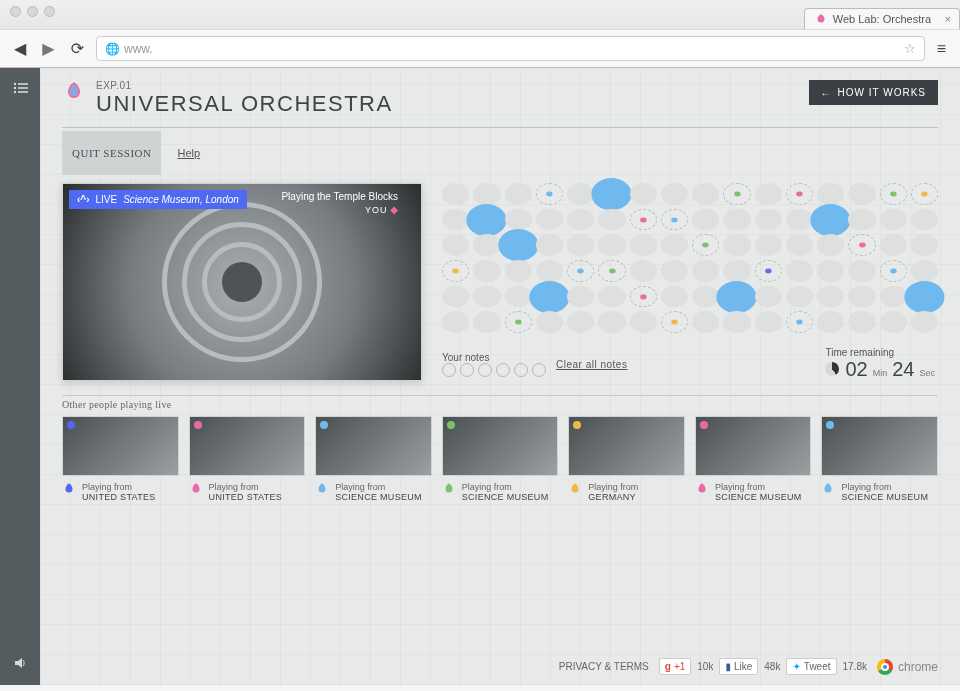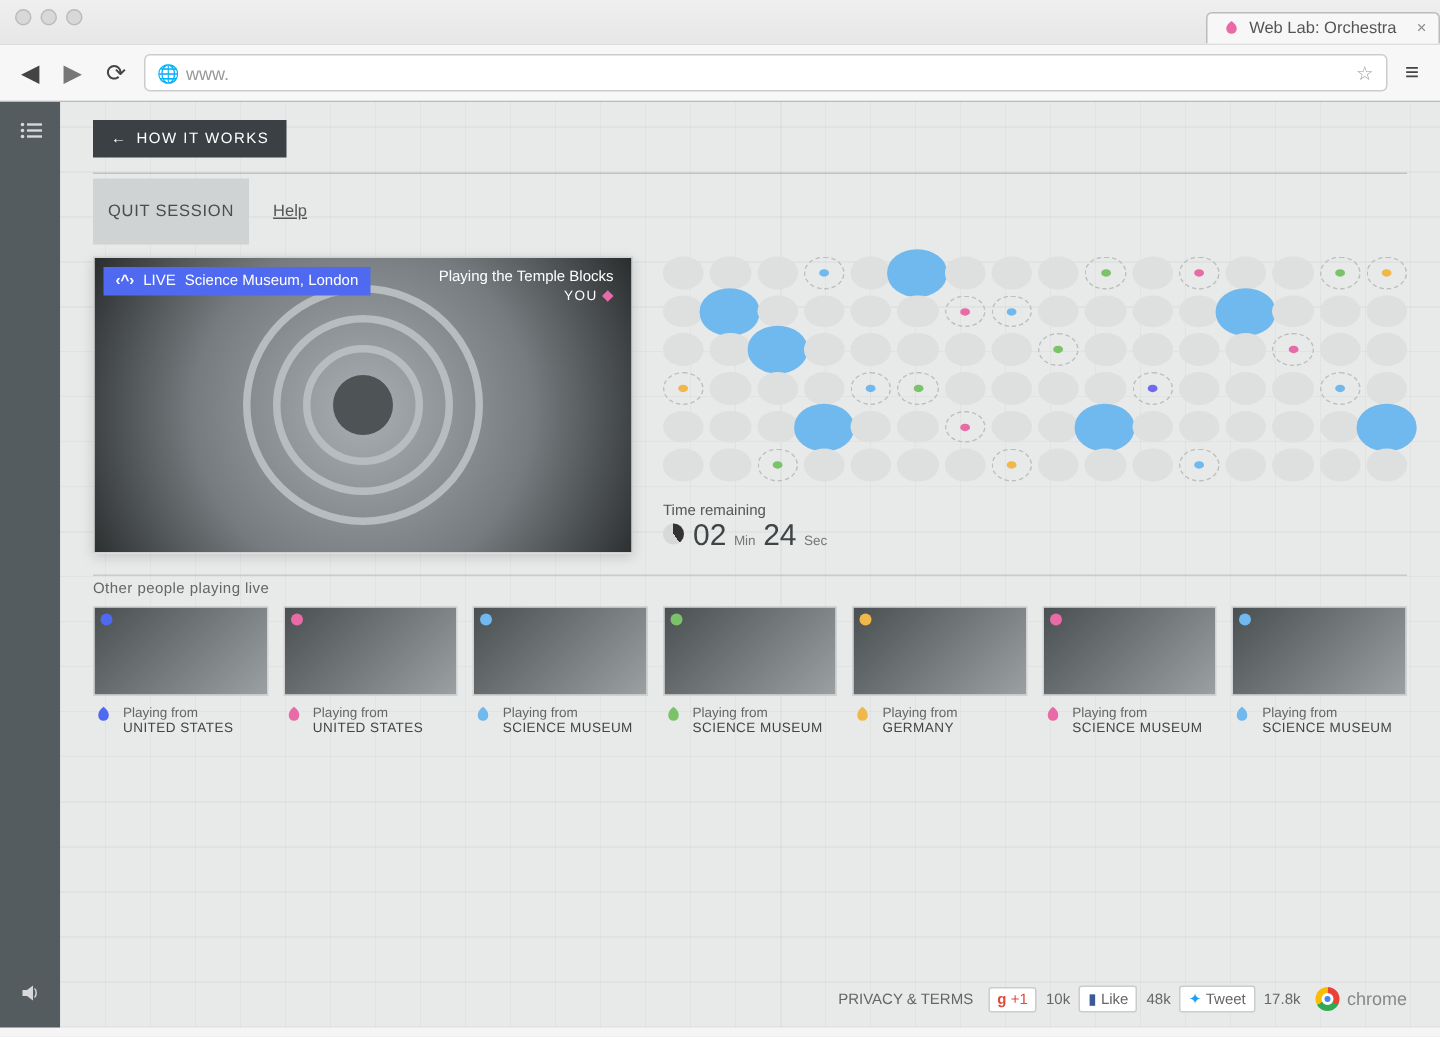--- a/index.html
+++ b/index.html
@@ -30,29 +30,29 @@
   repeating-linear-gradient(90deg, rgba(0,0,0,0.03) 0 1px, transparent 1px 30px),
   #e8e9e9; }
 .header { display: flex; justify-content: space-between; align-items: flex-start; }
 .title-block { display: flex; gap: 10px; align-items: flex-start; }
 .logo { width: 24px; height: 24px; }
 .exp-label { font-size: 10px; color: #6b6e6f; letter-spacing: 0.5px; }
 .page-title { font-size: 22px; font-weight: 300; color: #3f4446; letter-spacing: 1.5px; }
 .how-works { background: #3a4043; color: #fff; font-size: 10px; letter-spacing: 1px; padding: 7px 12px; display: flex; align-items: center; gap: 6px; cursor: pointer; }
 
 .session-bar { margin-top: 10px; border-top: 1px solid #bfc2c3; padding-top: 3px; display: flex; gap: 16px; align-items: center; font-size: 11px; }
-.quit { background: #d0d3d4; padding: 16px 10px; color: #4a4d4e; letter-spacing: 0.5px; cursor: pointer; }
+.quit { background: #d0d3d4; padding: 16px 10px; color: #4a4d4e; letter-spacing: 0.5px; cursor: pointer; font-family: Liberation Serif, serif; }
 .help { color: #555; text-decoration: underline; cursor: pointer; }
 
 .stage { display: flex; gap: 20px; margin-top: 8px; }
 .video-panel { width: 360px; height: 198px; background: radial-gradient(circle at 50% 52%, #a8aeb1 0%, #757b7e 55%, #2a2d2e 100%); position: relative; border: 1px solid #cfd1d2; box-shadow: 0 2px 8px rgba(0,0,0,0.15); overflow: hidden; }
 .live-badge { position: absolute; top: 6px; left: 6px; background: #4f6af0; color: #fff; font-size: 10px; padding: 4px 8px; display: flex; align-items: center; gap: 6px; }
 .live-badge .dot { font-weight: bold; }
-.live-loc { font-weight: 300; }
-.playing-tag { position: absolute; top: 6px; right: 12px; color: #fff; font-size: 10px; text-align: right; line-height: 1.3; }
+.live-loc { font-style: italic; font-weight: 300; }
+.playing-tag { position: absolute; top: 6px; right: 23px; color: #fff; font-size: 10px; text-align: right; line-height: 1.3; }
 .you-pin { color: #fff; font-size: 9px; letter-spacing: 1px; }
 .mechanism { position: absolute; inset: 0; display: flex; align-items: center; justify-content: center; }
 .ring { position: absolute; border: 5px solid #b7bcbf; border-radius: 50%; }
 
 .sequencer { flex: 1; }
 .seq-grid { display: grid; grid-template-columns: repeat(16, 1fr); grid-template-rows: repeat(6, 1fr); gap: 4px; height: 150px; }
 .cell { border-radius: 50%; background: #dedfdf; position: relative; }
 .cell.dashed { background: transparent; border: 1px dashed #bcbfbf; }
 .note { width: 100%; height: 100%; border-radius: 50%; }
 .note.big { transform: scale(1.6); }
@@ -62,21 +62,21 @@
 .your-notes { display: flex; align-items: center; gap: 10px; }
 .note-slots { display: flex; gap: 4px; }
 .slot { width: 14px; height: 14px; border: 1px solid #b6b8b8; border-radius: 50%; }
 .clear { text-decoration: underline; cursor: pointer; letter-spacing: 0.5px; }
 .timer { text-align: left; }
 .timer .big-num { font-size: 20px; color: #3f4446; font-weight: 300; }
 .timer .unit { font-size: 9px; color: #777; margin: 0 3px; }
 .timer-row { display:flex; align-items:baseline; gap:2px; }
 .moon-icon { width:14px; height:14px; border-radius:50%; background: conic-gradient(#333 0 40%, #d8d8d8 40% 100%); display:inline-block; margin-right:4px; vertical-align:middle;}
 
-.other-label { font-size: 10px; color: #666; margin-top: 14px; border-top: 1px solid #c8cacb; padding-top: 3px; letter-spacing: 0.3px; }
+.other-label { font-size: 10px; color: #666; margin-top: 14px; border-top: 1px solid #c8cacb; padding-top: 3px; letter-spacing: 0.3px; font-family: Liberation Serif, serif; }
 .thumbs { display: flex; gap: 10px; margin-top: 6px; }
 .thumb { flex: 1; }
 .thumb-img { height: 60px; background: linear-gradient(135deg,#4a4f52,#9ba0a3); position: relative; border:1px solid #d0d2d3;}
 .thumb-dot { position:absolute; top:4px; left:4px; width:8px; height:8px; border-radius:50%; }
 .thumb-cap { font-size: 9px; color: #666; margin-top: 6px; display:flex; gap:6px; align-items:flex-start;}
 .thumb-cap .pf { display:block; }
 .thumb-cap .loc { display:block; color:#444; letter-spacing:0.3px; }
 .mini-logo { width:14px; flex-shrink:0; }
 
 .footer { position: absolute; bottom: 10px; right: 22px; left: 22px; display: flex; justify-content: flex-end; align-items: center; gap: 10px; font-size: 10px; color: #666; }
@@ -139,20 +139,32 @@
     <span class="sidebar-icon">
       <svg width="14" height="14" viewBox="0 0 14 14">
           <path fill="#d6d8d9" d="M2 5h3l4-3v10l-4-3H2z"></path>
           <path stroke="#d6d8d9" fill="none" d="M10 4c1.5 1 1.5 5 0 6"></path>
         </svg>
     </span>
   </div>
 
   <div class="main">
     <div class="header">
+      <div class="title-block">
+        <span class="logo">
+          <svg viewBox="0 0 24 24">
+              <path fill="#e86aa6" d="M12 2c4 3 6 6 6 10a6 6 0 11-12 0c0-4 2-7 6-10z"></path>
+              <path fill="#6fb9ef" d="M12 4c3 2 4 5 4 8a4 4 0 11-8 0c0-3 1-6 4-8z" opacity="0.8"></path>
+            </svg>
+        </span>
+        <div>
+          <div class="exp-label">EXP.01</div>
+          <div class="page-title">UNIVERSAL ORCHESTRA</div>
+        </div>
+      </div>
       <div class="how-works">
         <span>←</span>
         <span>HOW IT WORKS</span>
       </div>
     </div>
 
     <div class="session-bar">
       <span class="quit">QUIT SESSION</span>
       <span class="help">Help</span>
     </div>
@@ -319,20 +331,34 @@
             <div class="cell"></div>
             <div class="cell dashed">
               <div class="note sm" style="background: rgb(111, 185, 239); top: 25%; left: 25%; width: 50%; height: 50%;"></div>
             </div>
             <div class="cell"></div>
             <div class="cell"></div>
             <div class="cell"></div>
             <div class="cell"></div>
           </div>
         <div class="seq-footer">
+          <div class="your-notes">
+            <div>
+              <div>Your notes</div>
+              <div class="note-slots">
+                <span class="slot"></span>
+                <span class="slot"></span>
+                <span class="slot"></span>
+                <span class="slot"></span>
+                <span class="slot"></span>
+                <span class="slot"></span>
+              </div>
+            </div>
+            <span class="clear">Clear all notes</span>
+          </div>
           <div class="timer">
             <div>Time remaining</div>
             <div class="timer-row">
               <span class="moon-icon"></span>
               <span class="big-num">02</span>
               <span class="unit">Min</span>
               <span class="big-num">24</span>
               <span class="unit">Sec</span>
             </div>
           </div>

